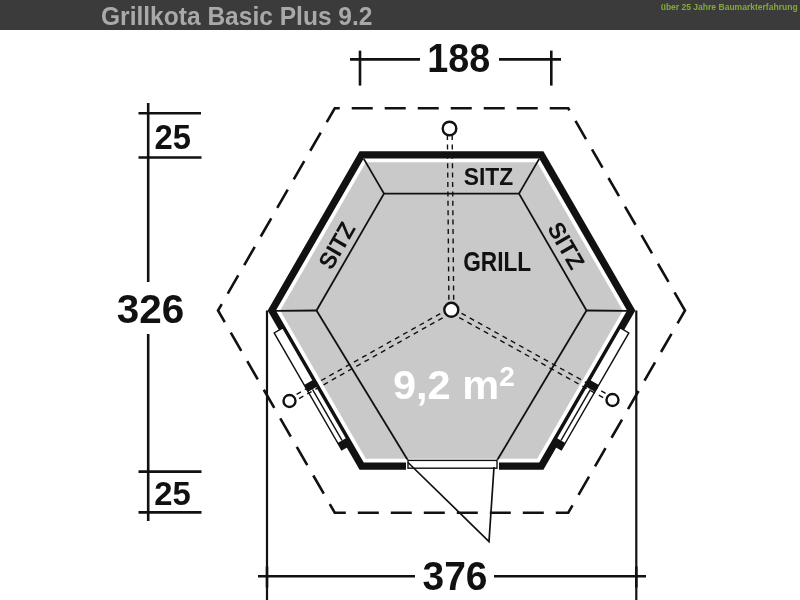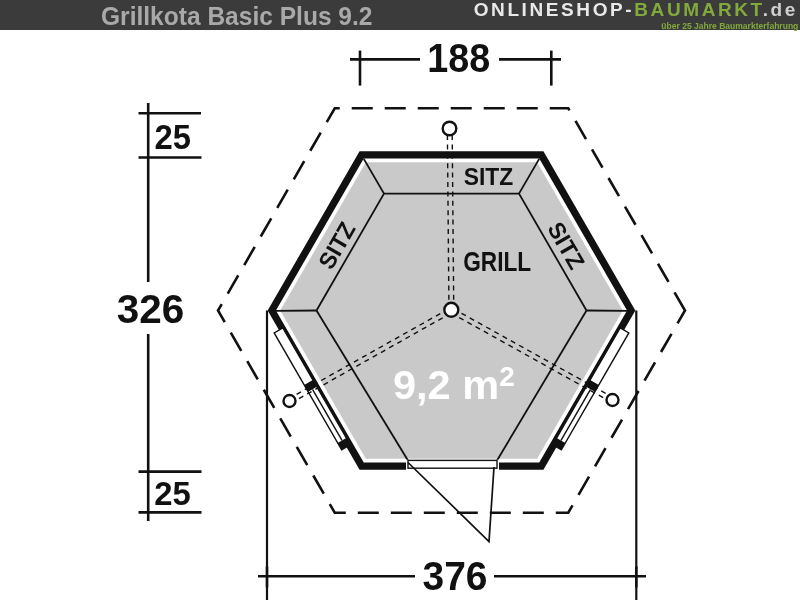--- a/index.html
+++ b/index.html
@@ -16,21 +16,20 @@
 </style>
 </head>
 <body>
 <div id="page">
 
   <div id="bar"></div>
 
   <div id="title">Grillkota Basic Plus 9.2</div>
 
   <div id="logo">
-      <div class="l1"><span class="w">ONLINESHOP-</span><span class="g">BAUMARKT</span><span class="d">.de</span></div>
       <div class="l2">über 25 Jahre Baumarkterfahrung</div>
     </div>
   <svg width="800" height="600" viewBox="0 0 800 600" style="position:absolute;left:0;top:0;">
 
     <polygon points="685,310.5 568.25,108.3 334.75,108.3 218,310.5 334.75,512.7 568.25,512.7" fill="none" stroke="#111" stroke-width="2.6" stroke-dasharray="21,12"></polygon>
 
     <line x1="267" y1="310.5" x2="267" y2="600" stroke="#111" stroke-width="2.2"></line>
 
     <line x1="636.3" y1="310.5" x2="636.3" y2="600" stroke="#111" stroke-width="2.2"></line>
 

